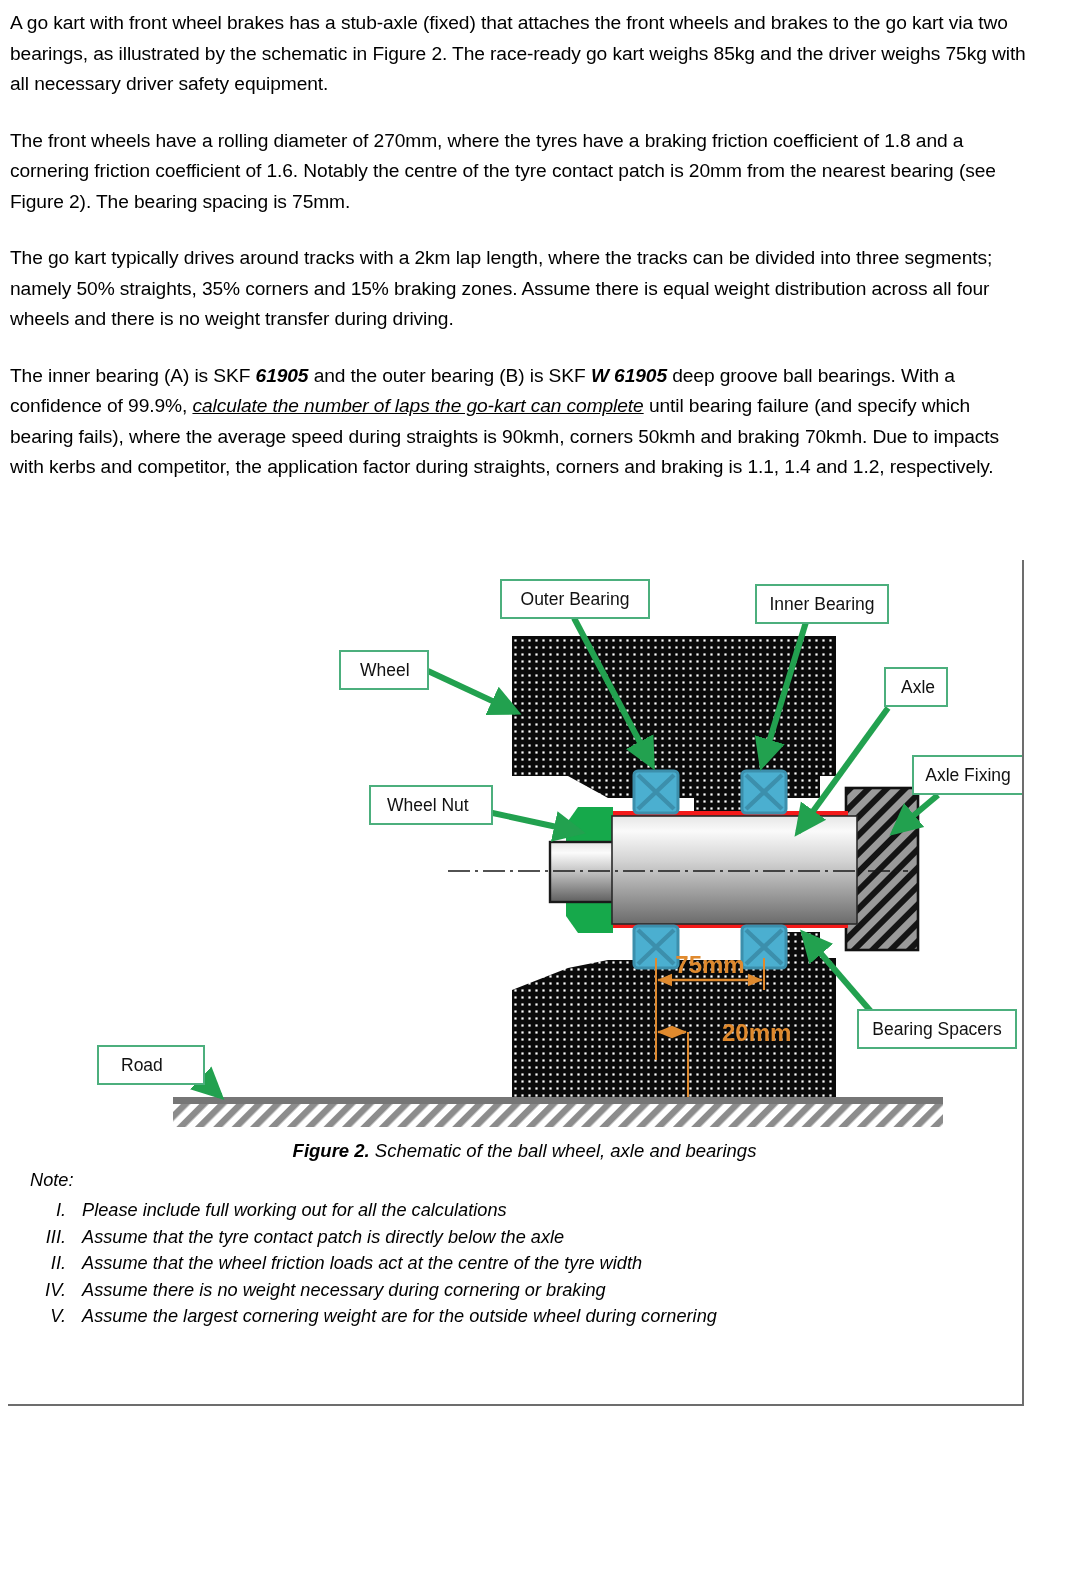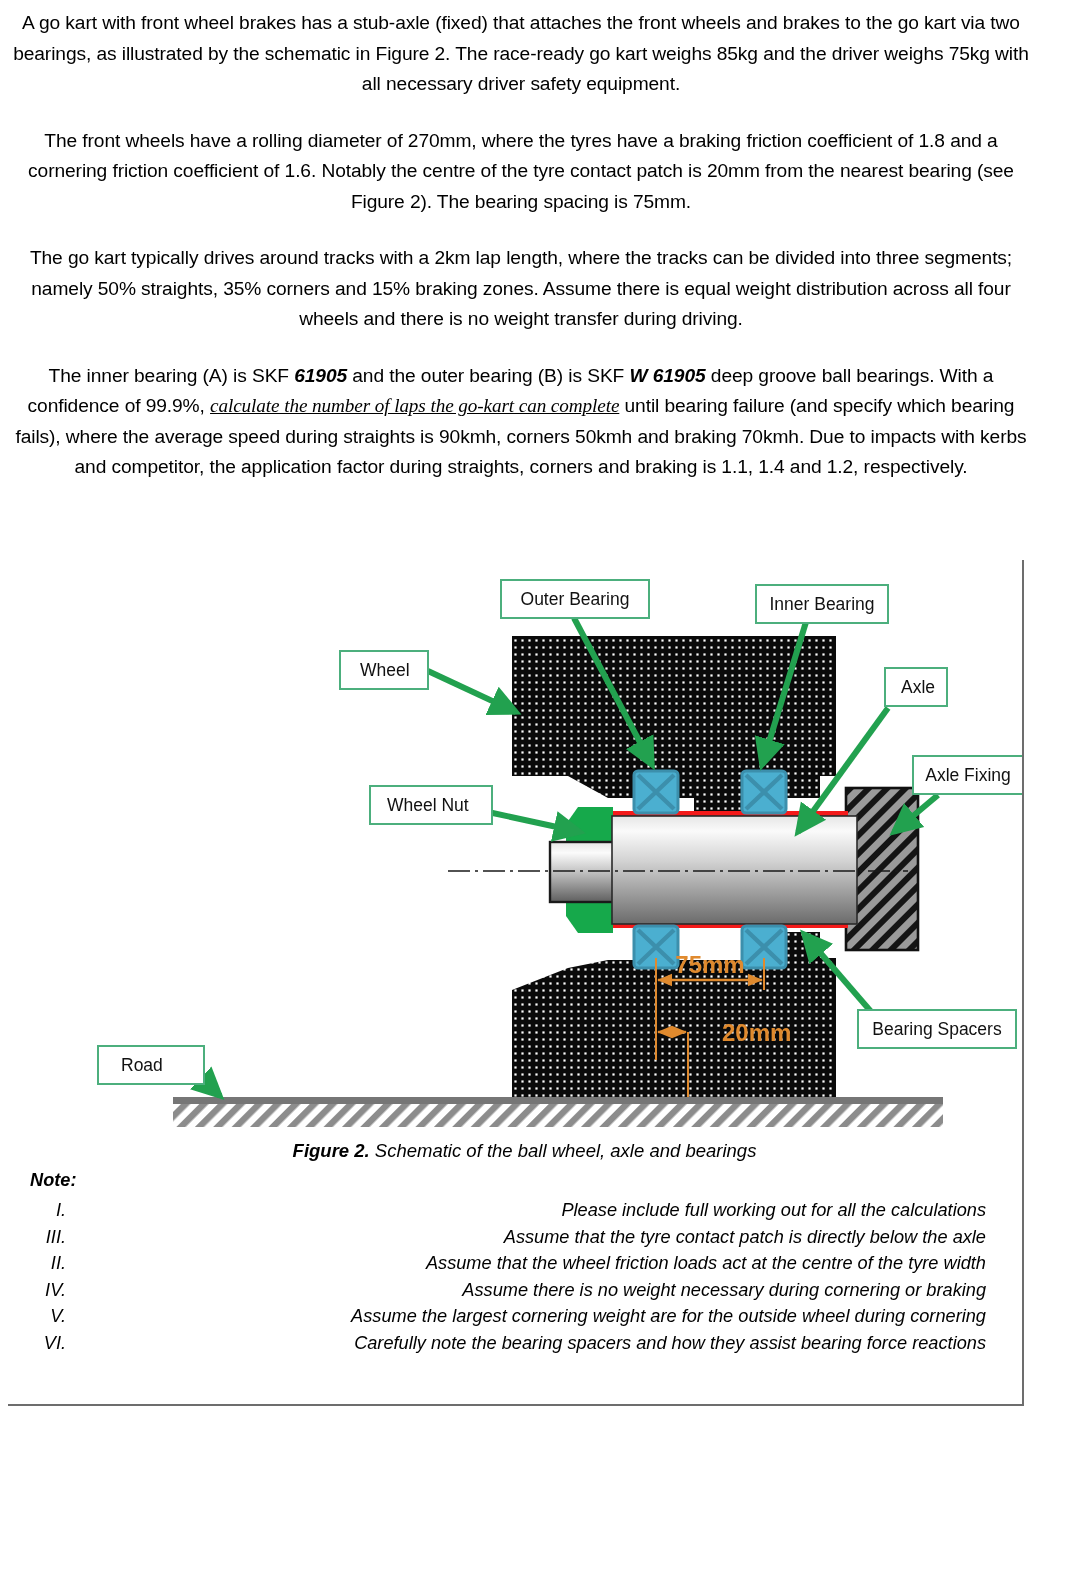--- a/index.html
+++ b/index.html
@@ -29,27 +29,26 @@
     position: absolute;
     left: 6px;
     top: 8px;
     width: 1026px;
   }
   .para {
     font-size: 19.2px;
     line-height: 30.5px;
     margin: 0 0 26px 4px;
     letter-spacing: -0.1px;
-    text-align: center;
+    text-align: left;
   }
   .para b { font-weight: bold; font-style: italic; }
   .para .emph {
     font-style: italic;
     text-decoration: underline;
-    font-family: Liberation Serif, serif;
   }
 
   
   .figure-block {
     position: absolute;
     left: 8px;
     top: 560px;
     width: 1016px;
     height: 846px;
     border-right: 2px solid #6d6d6d;
@@ -86,40 +85,39 @@
     top: 608px;
     width: 960px;
     font-style: italic;
     font-size: 18.2px;
   }
   .notes-title {
     margin: 0 0 4px 4px;
     font-style: italic;
     font-size: 18.2px;
     line-height: 25px;
-    font-weight: bold;
   }
   .notes ol {
     list-style: none;
     margin: 0;
     padding: 0;
   }
   .notes li {
     display: flex;
     line-height: 26.5px;
   }
   .notes .rn {
     width: 56px;
     flex: 0 0 56px;
     text-align: right;
     padding-right: 16px;
     box-sizing: border-box;
     font-style: italic;
   }
-  .notes .ntxt { flex: 1 1 auto; font-style: italic; text-align: right; }
+  .notes .ntxt { flex: 1 1 auto; font-style: italic; }
 </style>
 </head>
 <body>
 
 <div class="page">
 
   <div class="prose">
     <p class="para"><span>A go kart with front wheel brakes has a stub-axle (fixed) that attaches the front wheels and brakes to the go kart via two bearings, as illustrated by the schematic in Figure 2. The race-ready go kart weighs 85kg and the driver weighs 75kg with all necessary driver safety equipment.</span></p>
     <p class="para"><span>The front wheels have a rolling diameter of 270mm, where the tyres have a braking friction coefficient of 1.8 and a cornering friction coefficient of 1.6. Notably the centre of the tyre contact patch is 20mm from the nearest bearing (see Figure 2). The bearing spacing is 75mm.</span></p>
     <p class="para"><span>The go kart typically drives around tracks with a 2km lap length, where the tracks can be divided into three segments; namely 50% straights, 35% corners and 15% braking zones. Assume there is equal weight distribution across all four wheels and there is no weight transfer during driving.</span></p>
@@ -303,21 +301,17 @@
           <span class="ntxt">Assume that the wheel friction loads act at the centre of the tyre width</span>
         </li>
         <li>
           <span class="rn">IV.</span>
           <span class="ntxt">Assume there is no weight necessary during cornering or braking</span>
         </li>
         <li>
           <span class="rn">V.</span>
           <span class="ntxt">Assume the largest cornering weight are for the outside wheel during cornering</span>
         </li>
-        <li>
-          <span class="rn">VI.</span>
-          <span class="ntxt">Carefully note the bearing spacers and how they assist bearing force reactions</span>
-        </li>
       </ol>
     </div>
 
   </div>
 </div>
 
 </body></html>

